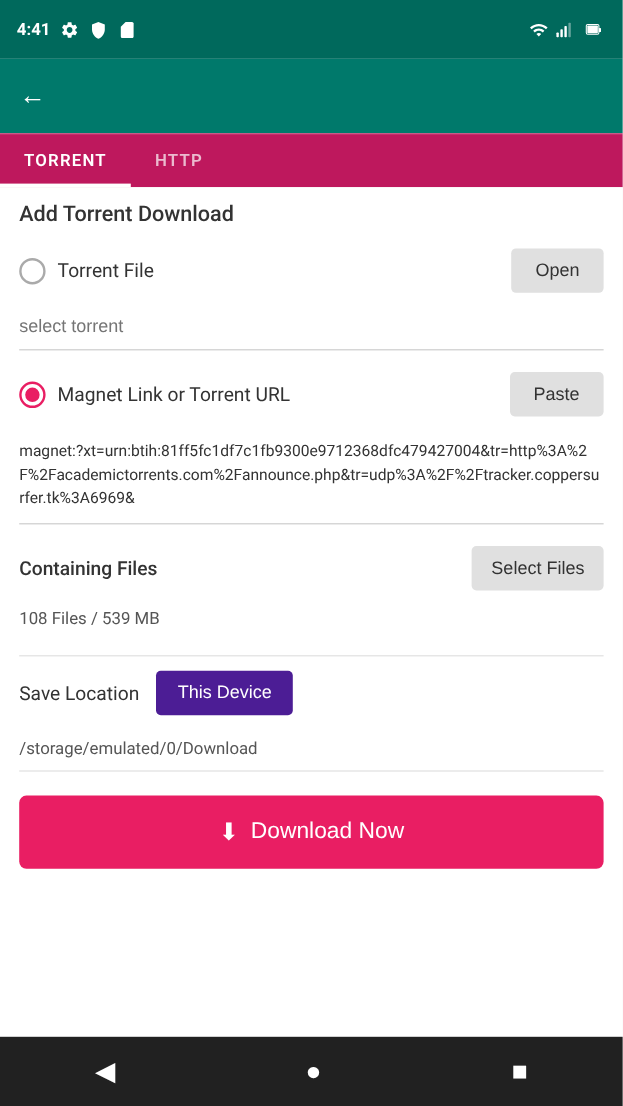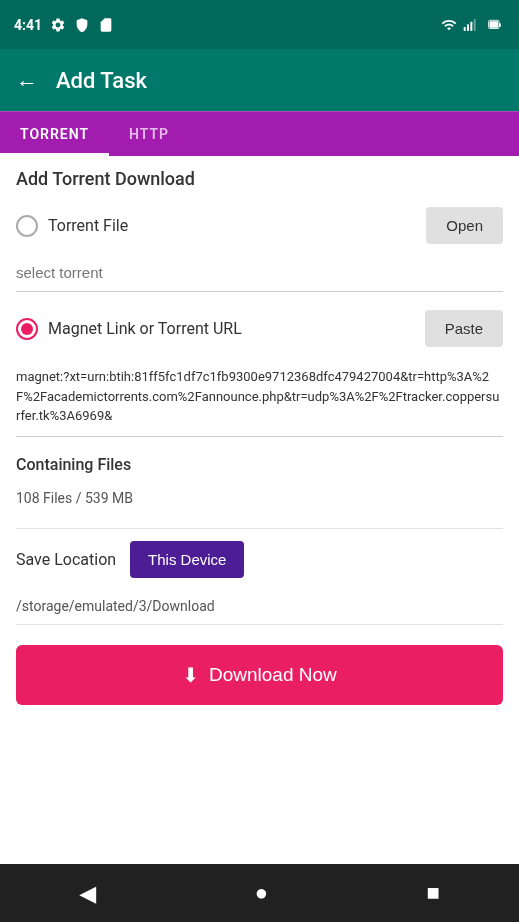--- a/index.html
+++ b/index.html
@@ -43,21 +43,21 @@
       font-weight: 500;
     }
     .back-icon {
       color: white;
       font-size: 22px;
       cursor: pointer;
     }
 
     
     .tabs {
-      background: #a21caf;
+      background: #be185d;
       display: flex;
       border-top: 1px solid rgba(255,255,255,0.2);
     }
     .tab {
       color: white;
       padding: 14px 20px;
       font-size: 14px;
       font-weight: 600;
       letter-spacing: 1px;
       cursor: pointer;
@@ -306,21 +306,20 @@
     <svg class="icon-svg" viewBox="0 0 24 24" style="width:20px;height:14px;">
       <rect x="1" y="4" width="18" height="14" rx="2" ry="2" fill="none" stroke="white" stroke-width="1.5"></rect>
       <rect x="2.5" y="5.5" width="15" height="11" rx="1" fill="white"></rect>
       <rect x="19" y="9" width="3" height="6" rx="1" fill="white"></rect>
     </svg>
   </div>
 </div>
 
 <div class="app-bar">
   <span class="back-icon">←</span>
-  <span class="app-bar-title">Add Task</span>
 </div>
 
 <div class="tabs">
   <div class="tab active">
     <span>TORRENT</span>
   </div>
   <div class="tab">
     <span>HTTP</span>
   </div>
 </div>
@@ -352,32 +351,33 @@
     </div>
     <button class="btn-gray">Paste</button>
   </div>
 
   
   <div class="magnet-url">magnet:?xt=urn:btih:81ff5fc1df7c1fb9300e9712368dfc479427004&amp;tr=http%3A%2F%2Facademictorrents.com%2Fannounce.php&amp;tr=udp%3A%2F%2Ftracker.coppersurfer.tk%3A6969&amp;</div>
 
   
   <div class="files-row">
     <span class="containing-files-label">Containing Files</span>
+    <button class="btn-select">Select Files</button>
   </div>
   <div class="files-info">108 Files / 539 MB</div>
 
   <div class="divider"></div>
 
   
   <div class="save-location-row" style="margin-top:12px;">
     <span class="save-location-label">Save Location</span>
     <button class="btn-device">This Device</button>
   </div>
 
-  <div class="storage-path">/storage/emulated/3/Download</div>
+  <div class="storage-path">/storage/emulated/0/Download</div>
 
   
   <button class="btn-download">
     <span class="download-icon">⬇</span>
     <span>Download Now</span>
   </button>
 
 </div>
 
 <div class="nav-bar">

